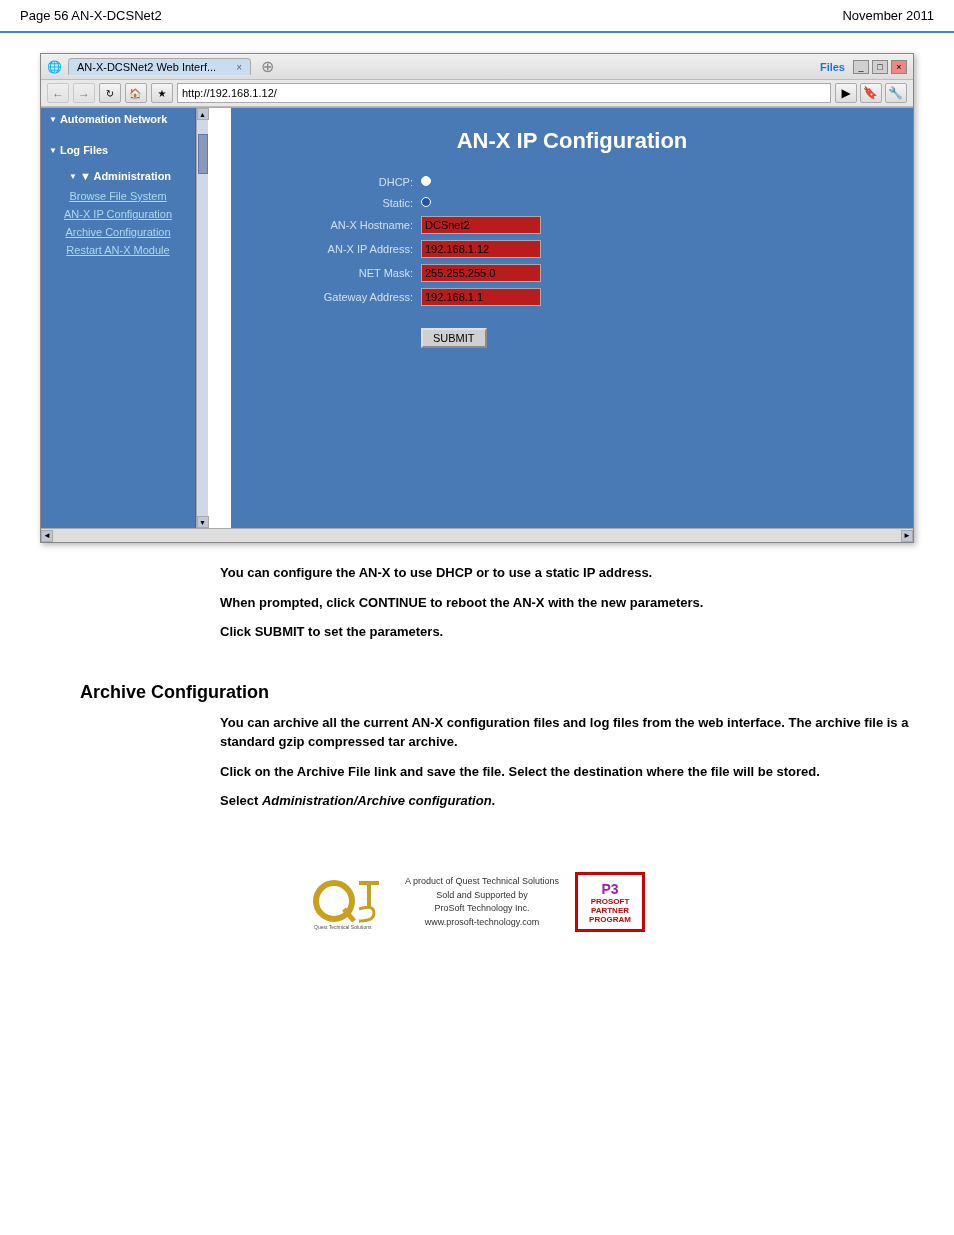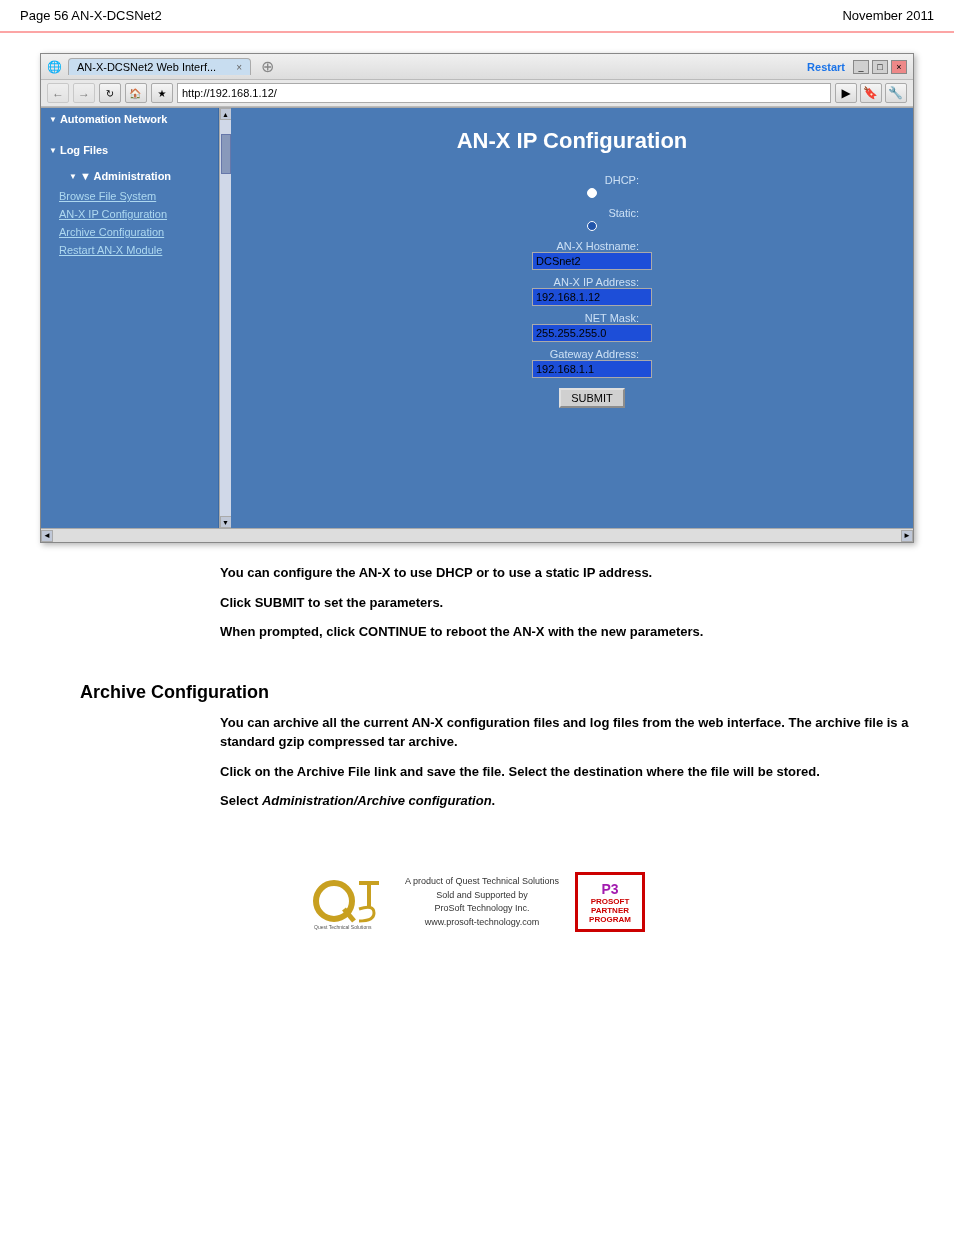--- a/index.html
+++ b/index.html
@@ -10,21 +10,21 @@
       color: #000;
       width: 954px;
       min-height: 1235px;
     }
 
     
     .page-header {
       display: flex;
       justify-content: space-between;
       padding: 8px 20px;
-      border-bottom: 2px solid #fca5a5;
+      border-bottom: 2px solid #3b82f6;
       font-size: 13px;
     }
 
     
     .browser-container {
       margin: 20px 40px;
       border: 1px solid #888;
       background: #fff;
       box-shadow: 2px 2px 6px rgba(0,0,0,0.3);
     }
@@ -193,56 +193,55 @@
     }
 
     .ip-config-form {
       margin-left: 40px;
     }
 
     .form-row {
       display: flex;
       align-items: center;
       margin-bottom: 6px;
-      flex-direction: column;
     }
 
     .form-label {
       width: 110px;
       font-size: 11px;
       color: #cce0f5;
       text-align: right;
       padding-right: 8px;
     }
 
     .form-input {
       width: 120px;
       height: 18px;
       border: 1px solid #aaa;
-      background: #1d4ed8;
+      background: #b91c1c;
       font-size: 11px;
       padding: 1px 3px;
       color: #000;
     }
 
     .radio-dot {
       width: 10px;
       height: 10px;
       border-radius: 50%;
       border: 1px solid #fff;
       background: #2255aa;
       display: inline-block;
     }
 
     .radio-dot.filled {
       background: #fff;
     }
 
     .submit-btn {
-      margin-top: 4px;
+      margin-top: 16px;
       padding: 2px 10px;
       font-size: 11px;
       background: #d0d0d0;
       border: 2px outset #e0e0e0;
       cursor: pointer;
       color: #000;
     }
 
     
     .browser-hscrollbar {
@@ -369,21 +368,21 @@
 
         <span style="font-size:12px;">🌐</span>
         <div class="browser-tab">
           <span>AN-X-DCSNet2 Web Interf...</span>
           <span class="browser-tab-close">×</span>
         </div>
         <span style="font-size:16px; color:#888; margin-left:4px;">⊕</span>
       </div>
       <div style="display:flex; align-items:center; gap:8px;">
         <div class="browser-google">
-          <span style="font-size:11px; color:#1a73e8; font-weight:bold;">Restart</span>
+          <span style="font-size:11px; color:#1a73e8; font-weight:bold;">Files</span>
         </div>
         <div class="browser-winbtns">
           <div class="browser-winbtn">_</div>
           <div class="browser-winbtn">□</div>
           <div class="browser-winbtn" style="background:#e88;">×</div>
         </div>
       </div>
     </div>
 
     <div class="browser-navbar">
@@ -399,21 +398,21 @@
         <div class="nav-btn">▶</div>
         <div class="nav-btn">🔖</div>
         <div class="nav-btn">🔧</div>
       </div>
     </div>
   </div>
 
   <div class="browser-content">
 
     <div class="sidebar-wrapper">
-      <div class="sidebar" style="width:178px;">
+      <div class="sidebar" style="width:155px;text-align:center;">
 
         <div class="sidebar-section-header">
           <span style="font-size:11px;">Automation Network</span>
         </div>
 
         <div class="sidebar-section-header" style="margin-top:9px;">
           <span style="font-size:11px;">Log Files</span>
         </div>
 
         <div class="sidebar-section-header" style="margin-top:4px;padding-left:28px;">
@@ -489,22 +488,22 @@
     <div style="width:12px; height:12px; background:#c0c8d8; border:1px solid #aaa; display:flex; align-items:center; justify-content:center; font-size:8px;">◄</div>
     <div style="flex:1; height:8px; background:#ddd;"></div>
     <div style="width:12px; height:12px; background:#c0c8d8; border:1px solid #aaa; display:flex; align-items:center; justify-content:center; font-size:8px;">►</div>
   </div>
 
 </div>
 
 <div class="doc-body">
 
   <p class="doc-paragraph">You can configure the AN-X to use DHCP or to use a static IP address.</p>
+  <p class="doc-paragraph">When prompted, click CONTINUE to reboot the AN-X with the new parameters.</p>
   <p class="doc-paragraph">Click SUBMIT to set the parameters.</p>
-  <p class="doc-paragraph">When prompted, click CONTINUE to reboot the AN-X with the new parameters.</p>
 
   <div class="archive-section">
     <h2 class="section-heading">Archive Configuration</h2>
 
     <p class="doc-paragraph">You can archive all the current AN-X configuration files and log files from the web interface.  The archive file is a standard gzip compressed tar archive.</p>
     <p class="doc-paragraph">Click on the Archive File link and save the file.  Select the destination where the file will be stored.</p>
     <p class="doc-paragraph">
       <span>Select </span><em>Administration/Archive configuration</em><span>.</span>
     </p>
   </div>

